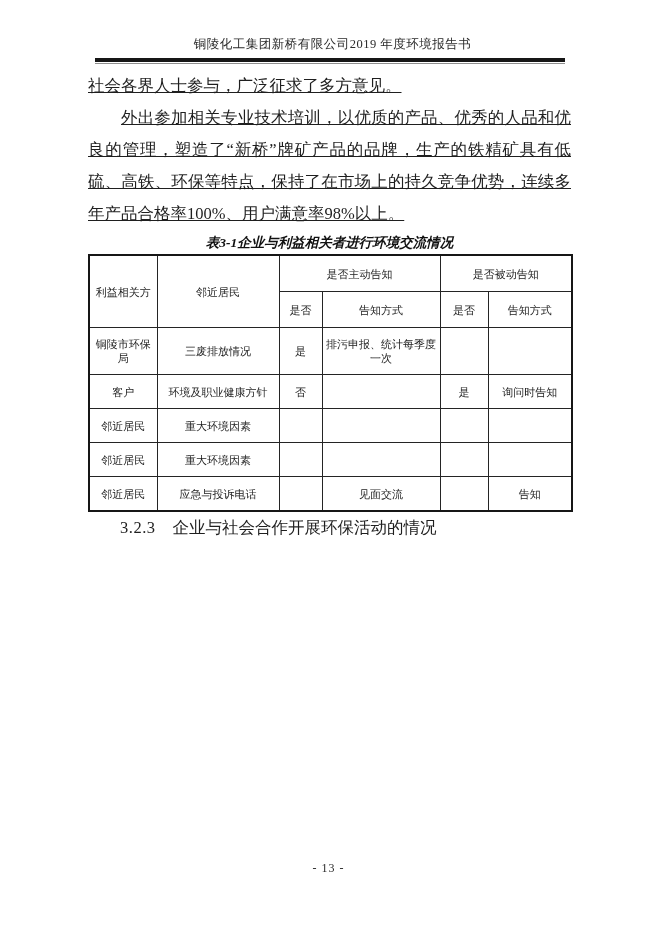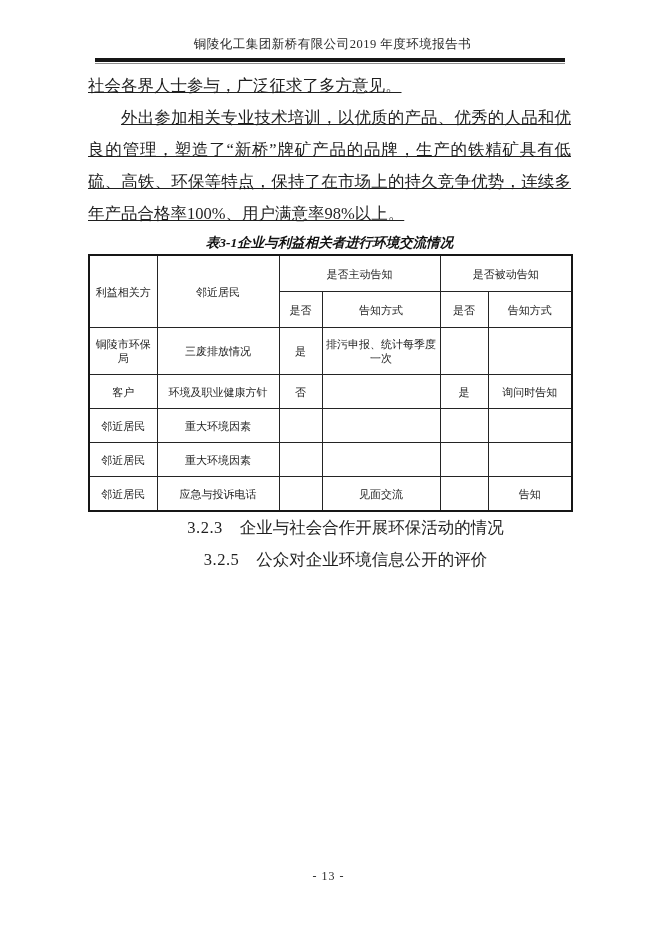--- a/index.html
+++ b/index.html
@@ -31,25 +31,25 @@
   }
   .env-table th,.env-table td{
     border:1px solid #242424;font-size:11px;line-height:14px;
     text-align:center;vertical-align:middle;padding:9px 2px;
     font-weight:normal;word-break:break-all;color:#1d1d1d;
   }
   .env-table thead th{height:17px;}
   .env-table tbody td{height:15px;}
   .heading{
     margin:0;font-size:16.5px;line-height:32px;padding-left:32px;
-    word-break:break-all;color:#1f1f1f;text-align:center;
+    word-break:break-all;color:#1f1f1f;
   }
   .heading .h-num{margin-right:17px;letter-spacing:0.5px;}
   .page-footer{
-    position:absolute;left:0;bottom:48px;width:100%;text-align:center;
+    position:absolute;left:0;bottom:56px;width:100%;text-align:center;
     font-size:12px;color:#2a2a2a;letter-spacing:1px;
   }
 </style>
 </head>
 <body>
 
 <div class="page">
 
   <div class="running-header">
     <div class="header-title">铜陵化工集团新桥有限公司2019 年度环境报告书</div>
@@ -128,21 +128,20 @@
           <td>告知</td>
         </tr>
       </tbody>
     </table>
 
     <p class="heading"><span class="h-num">3.2.3</span><span>企业与社会合作开展环保活动的情况</span></p>
 
 
 
 
-    <p class="heading"><span class="h-num">3.2.5</span><span>公众对企业环境信息公开的评价</span></p>
 
   </div>
 
   <div class="page-footer">
     <span>- 13 -</span>
   </div>
 
 </div>
 
 </body></html>

